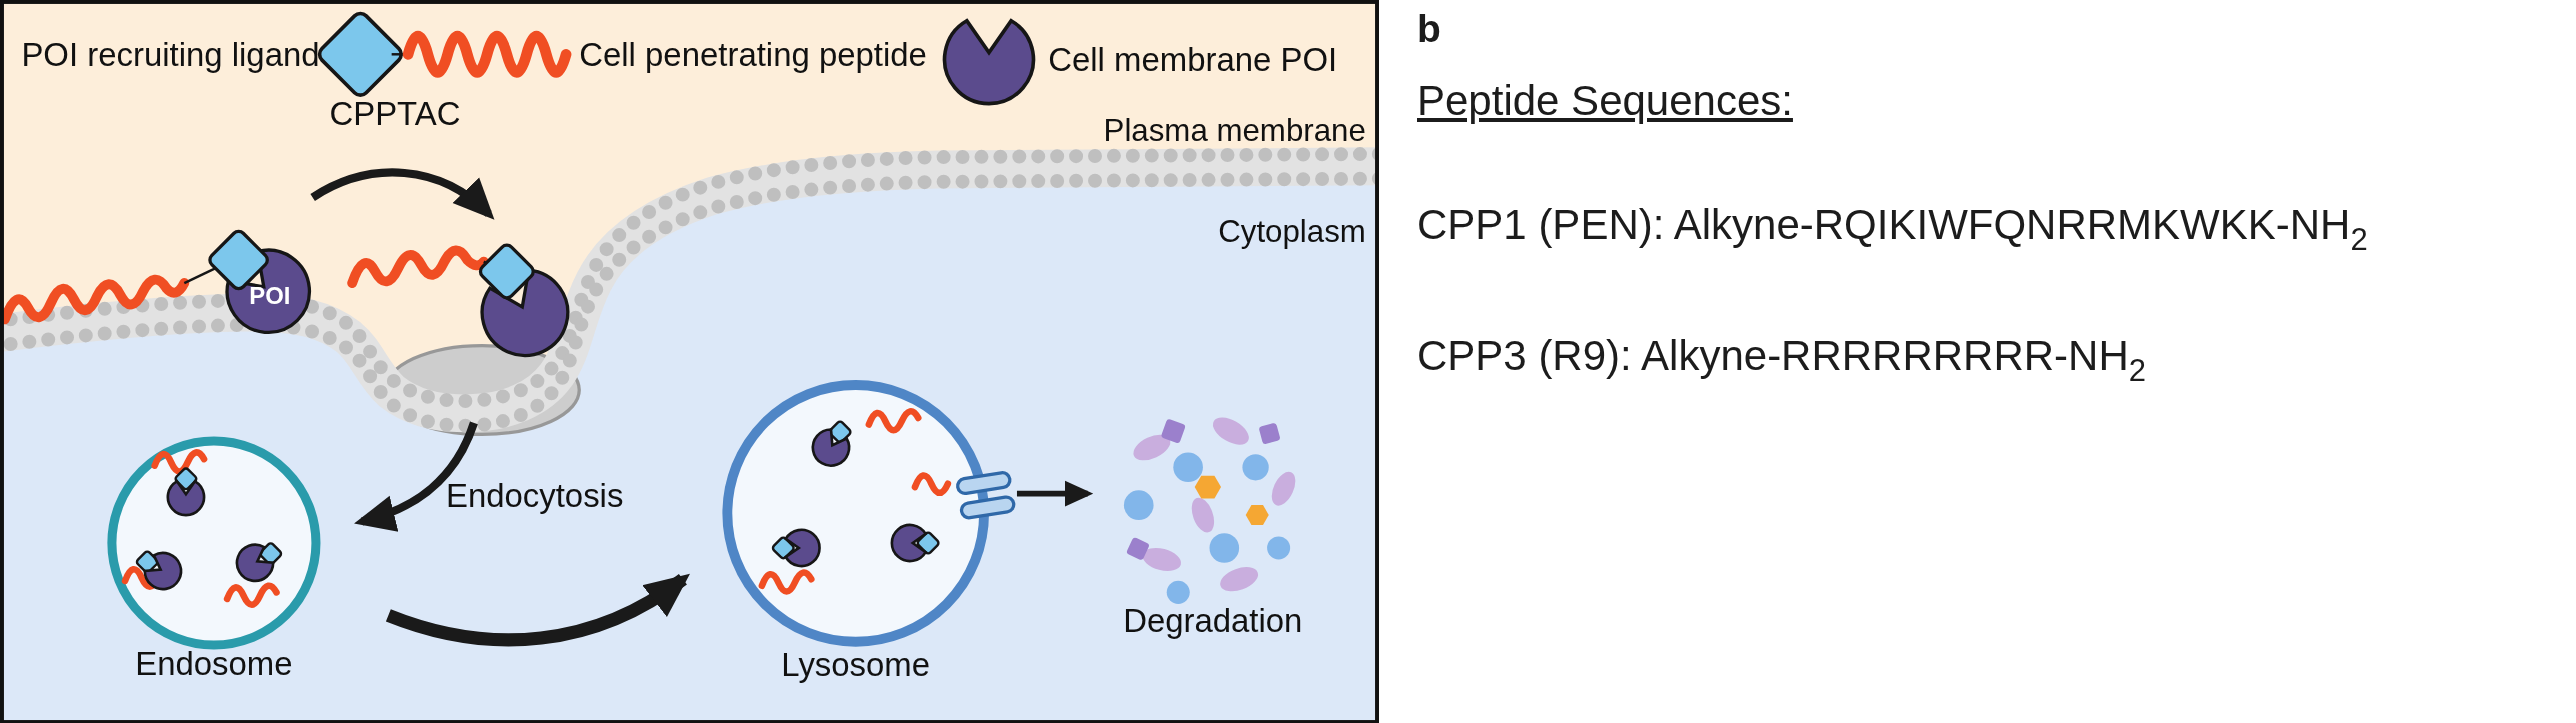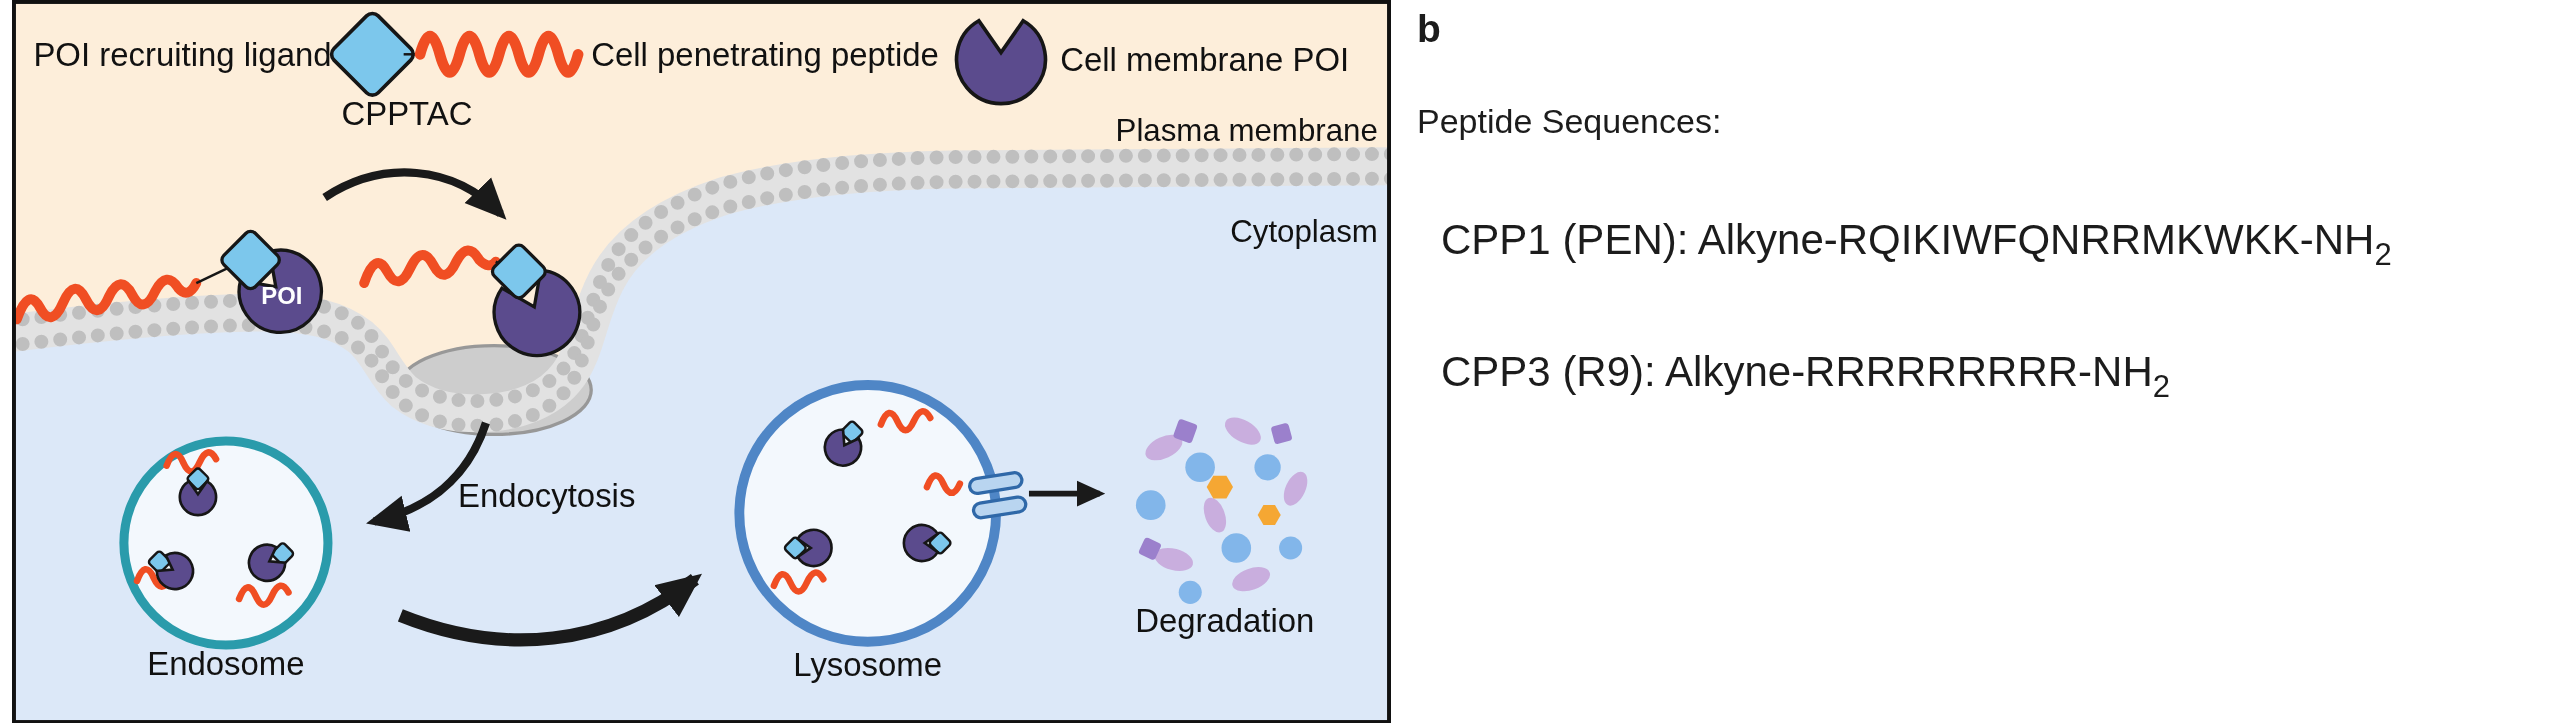--- a/index.html
+++ b/index.html
@@ -1,23 +1,23 @@
 <!DOCTYPE html>
 <html style="font-size:13.5px"><head>
 <meta charset="utf-8">
 <style>
   html,body{margin:0;padding:0;background:#fff;}
   .figure{position:relative;width:2576px;height:724px;background:#fff;overflow:hidden;
           font-family:"Liberation Sans",sans-serif;}
-  .panel-a{position:absolute;left:12px;top:0;width:1379px;height:724px;}
+  .panel-a{position:absolute;left:0;top:0;width:1379px;height:724px;}
   .panel-a svg{display:block;width:100%;height:100%;}
   .panel-b{position:absolute;left:1417px;top:8.4px;width:1148px;color:#1c1c1c;}
   .b-label{font-size:39px;font-weight:700;line-height:1.1;}
-  .seq-title{font-size:34px;margin-top:51px;line-height:1.15;}
-  .seq-line{font-size:42px;margin-top:75px;line-height:1.15;white-space:nowrap;margin-left:24px;}
+  .seq-title{font-size:42px;margin-top:26px;line-height:1.15;text-decoration:underline;}
+  .seq-line{font-size:42px;margin-top:75px;line-height:1.15;white-space:nowrap;}
   .sub{font-size:31px;vertical-align:-11px;}
 
   
   text{font-family:"Liberation Sans",sans-serif;}
   .t{font-size:20px;fill:#111;}
   .ts{font-size:19px;fill:#111;}
   .poiT{font-size:14.5px;font-weight:700;fill:#fff;}
   .sqm{fill:none;stroke:#f04e23;stroke-width:6;stroke-linecap:round;}
   .sqs{fill:none;stroke:#f04e23;stroke-width:4;stroke-linecap:round;}
   .pm{fill:#5b4b8d;stroke:#161616;stroke-width:2;}

